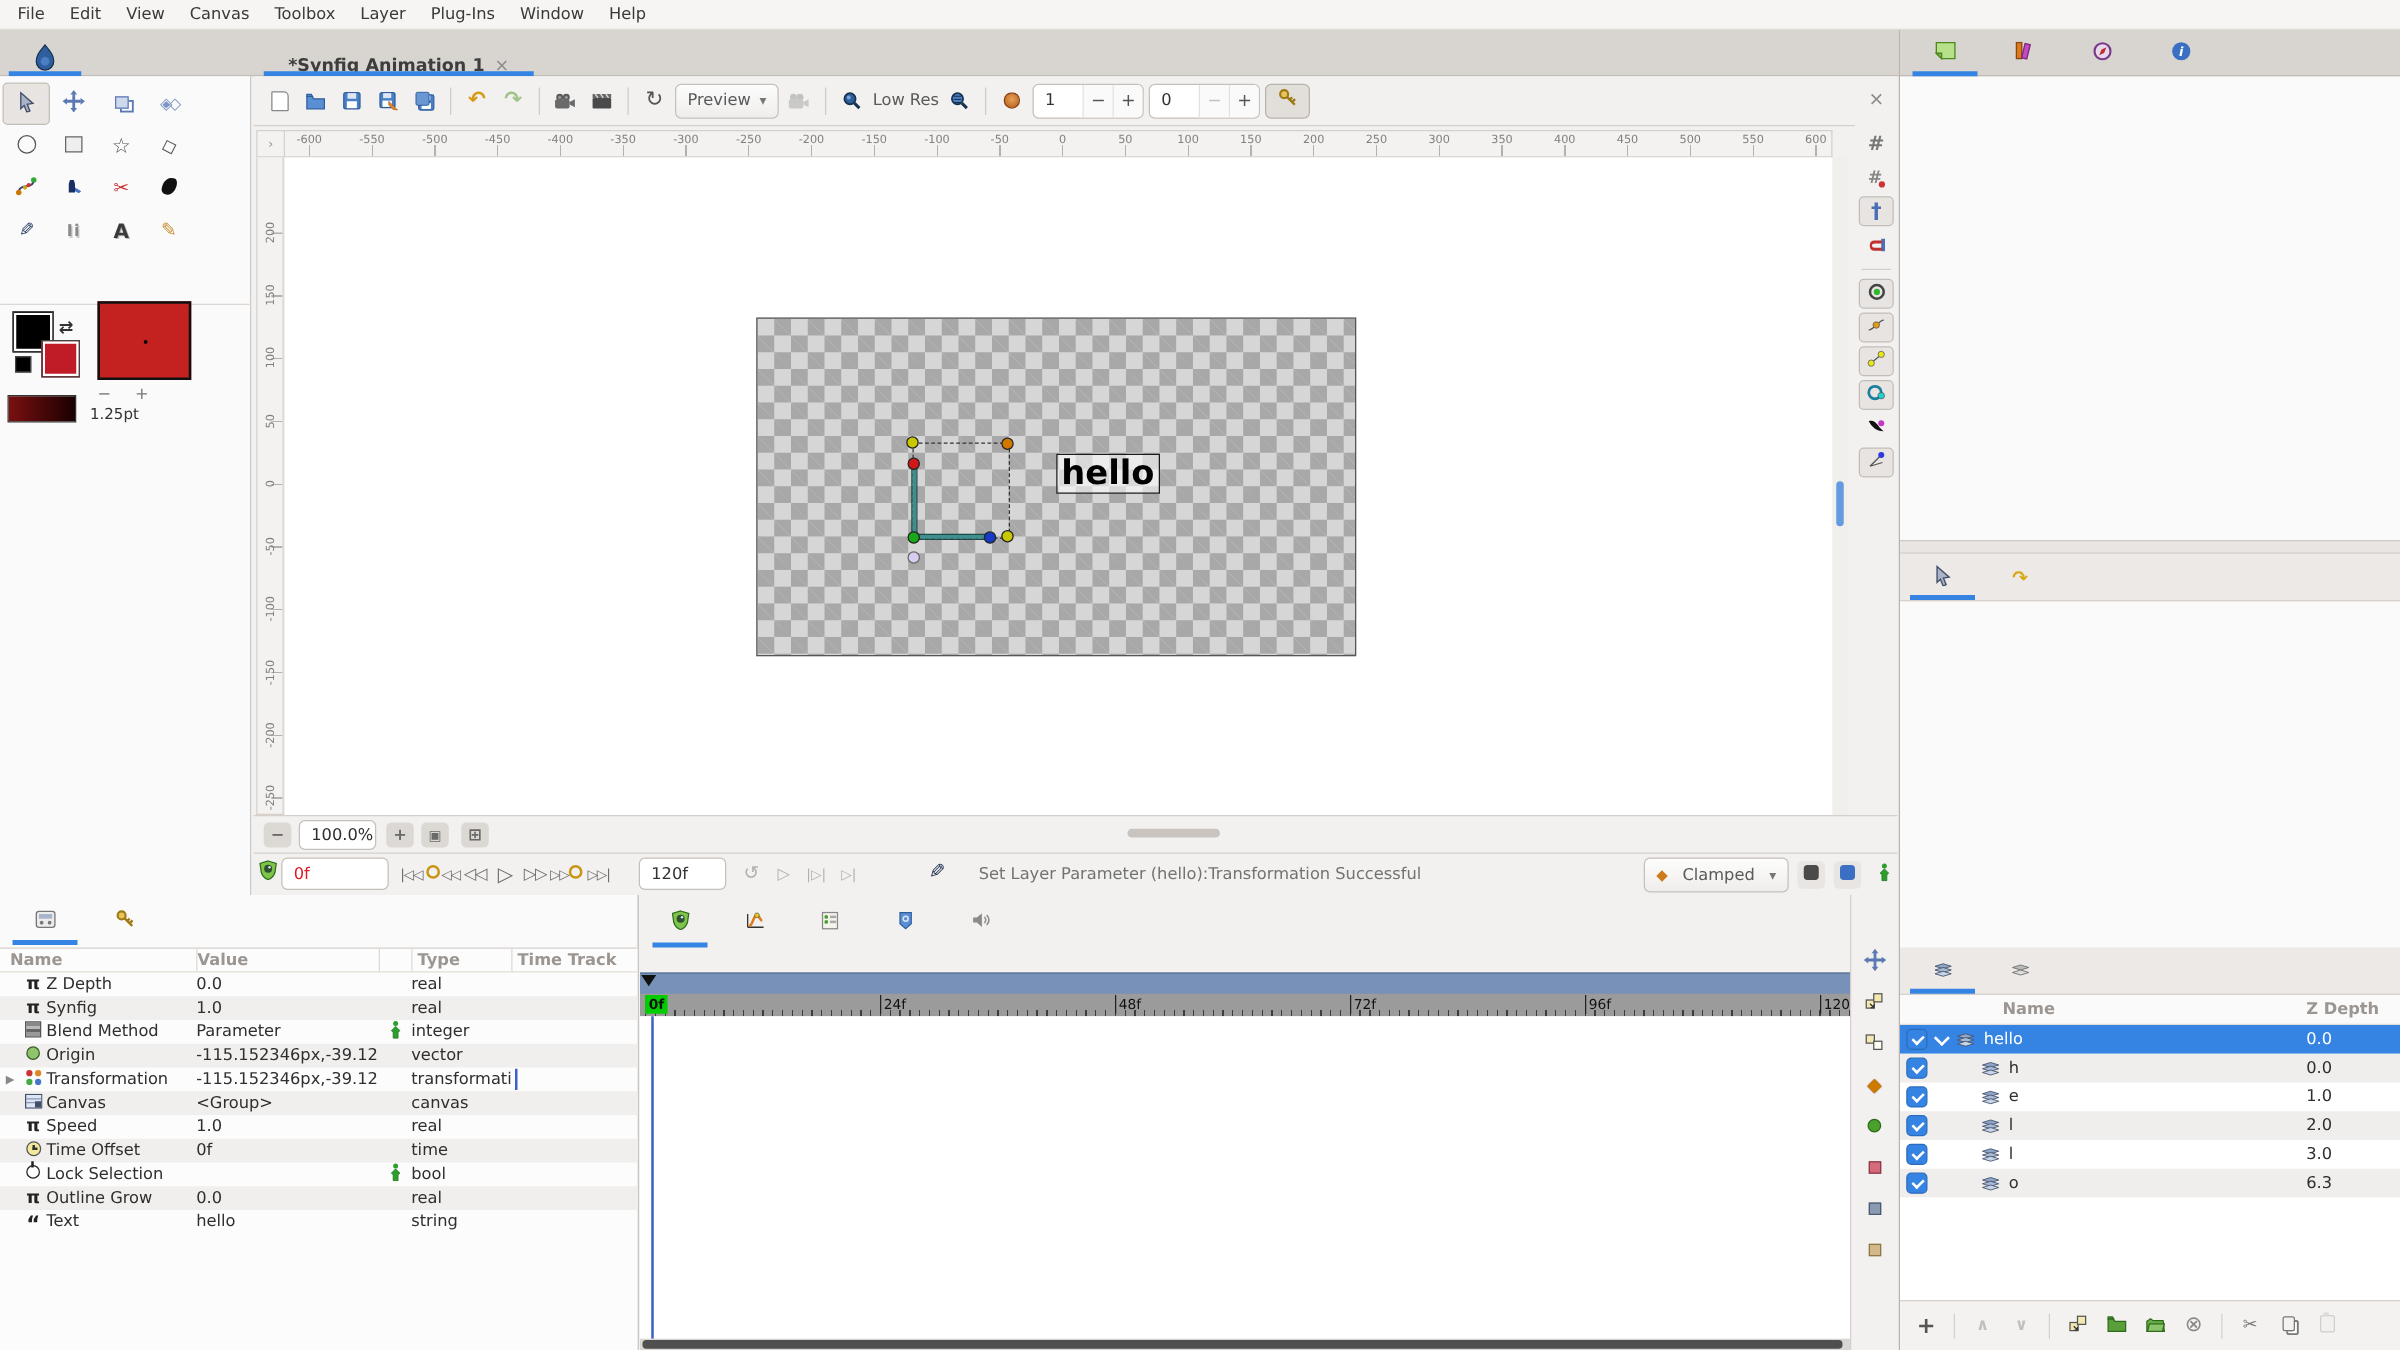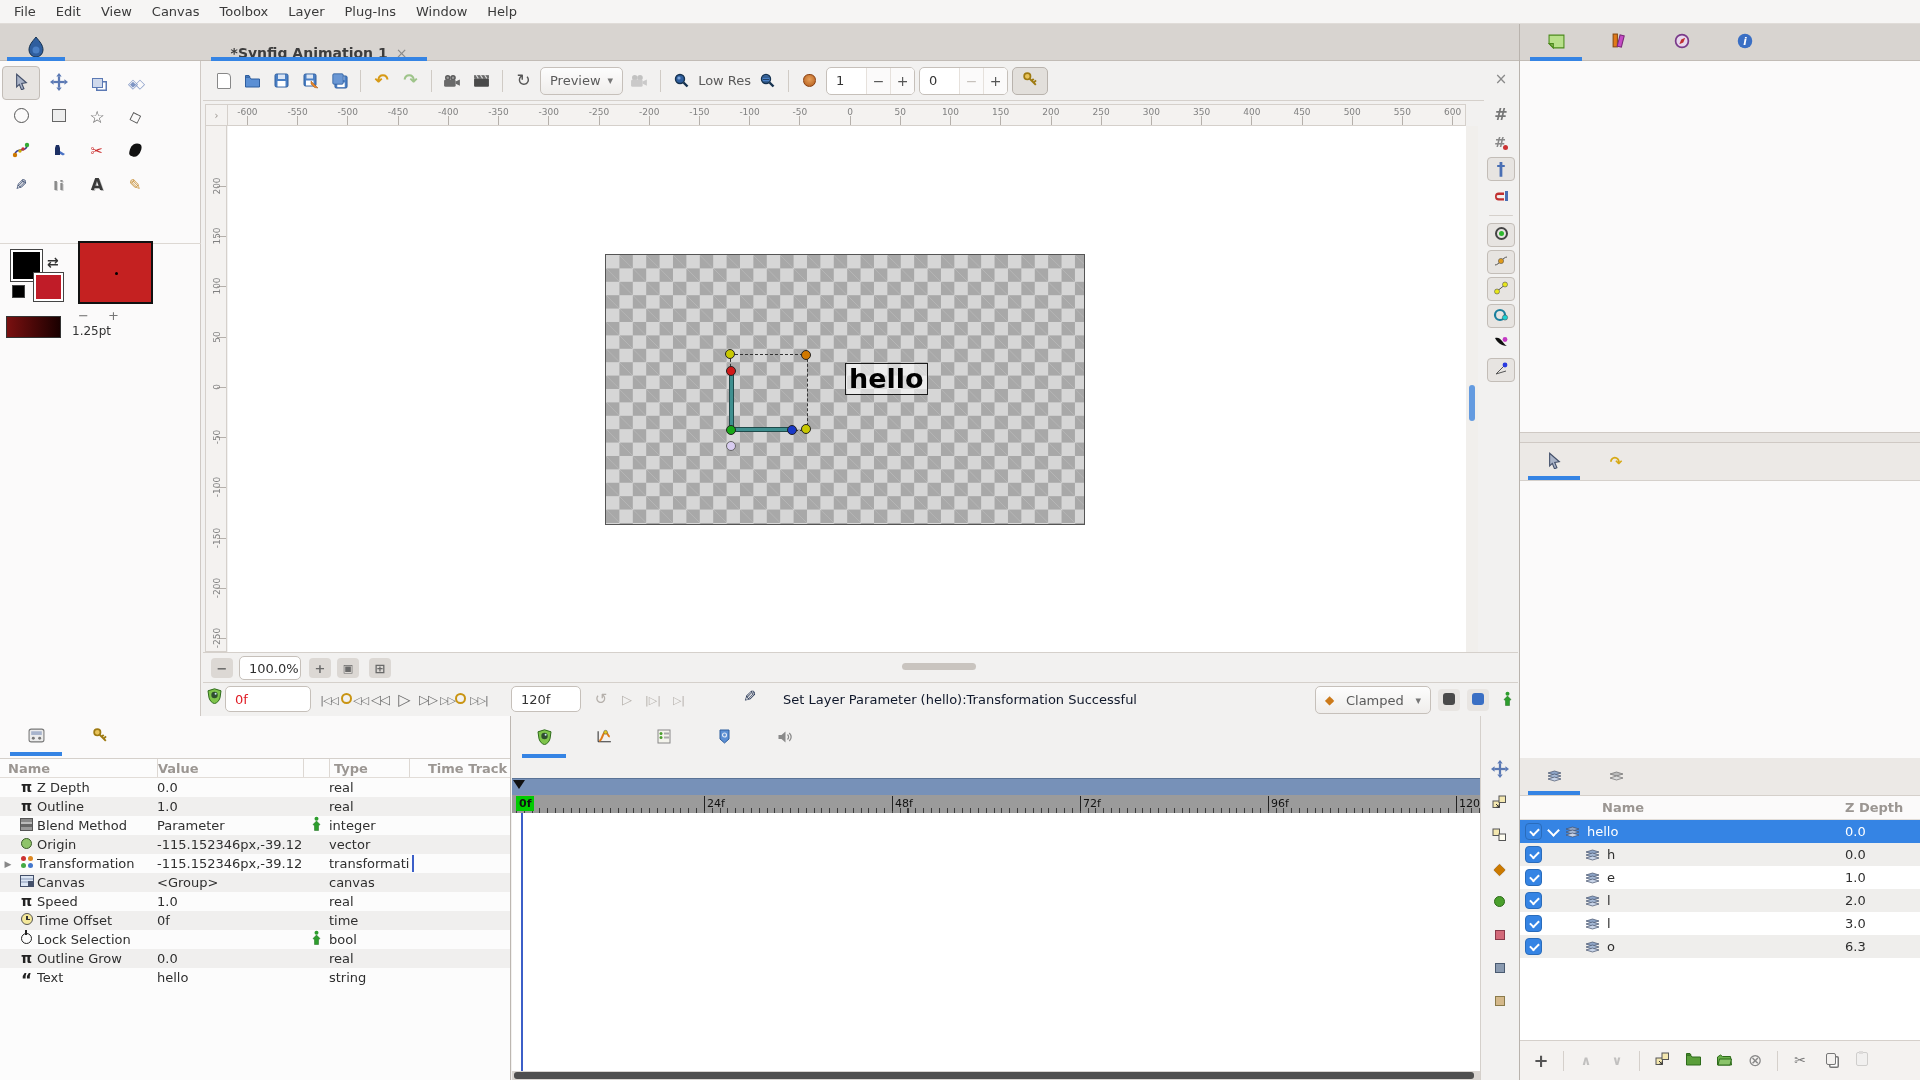--- a/index.html
+++ b/index.html
@@ -73,21 +73,21 @@
 
   
   #cstatus{left:203px;top:652px;width:1315px;height:30px;background:#f2f1f0;border-top:1px solid #d5d0cb;box-sizing:border-box}
   .sbtn2{position:absolute;width:22px;height:20px;top:5px;border-radius:4px;background:#dcd8d4;color:#6a6a6a;display:flex;align-items:center;justify-content:center;font-weight:bold;font-size:13px}
   .field{position:absolute;background:#fff;border:1px solid #c6c0ba;border-radius:5px;box-sizing:border-box;display:flex;align-items:center;padding-left:9px}
   #grip{left:699px;top:10px;width:74px;height:7px;border-radius:4px;background:#c9c4bf;position:absolute}
   #transport{left:203px;top:682px;width:1315px;height:32px;background:#f2f1f0;border-top:1px solid #d5d0cb;box-sizing:border-box}
   .tg{color:#6d6d6d;font-size:11px;letter-spacing:-1px;white-space:nowrap}
   .tpt{display:flex;align-items:center;justify-content:center;min-width:24px;height:24px}
   .kdot{display:inline-block;width:7px;height:7px;border:2px solid #c99412;border-radius:50%;margin-right:1px}
-  #t-status{position:absolute;left:580px;top:0;height:32px;display:flex;align-items:center;color:#0f172a}
+  #t-status{position:absolute;left:580px;top:0;height:32px;display:flex;align-items:center;color:#737373}
   #t-right{position:absolute;left:1112px;top:3px;display:flex;align-items:center;gap:7px}
   .mbtn{width:22px;height:22px;border-radius:4px;display:flex;align-items:center;justify-content:center;background:#e8e5e2}
 
   
   #params{left:0;top:716px;width:511px;height:364px;background:#fbfafa;border-right:1px solid #bdb7b1;box-sizing:border-box}
   .ptabs{position:absolute;left:0;top:0;height:42px;width:100%}
   .ptab{position:absolute;top:2px;height:38px;width:56px;display:flex;align-items:center;justify-content:center}
   .ptab.active::after{content:"";position:absolute;left:2px;right:2px;bottom:0;height:4px;background:#3584e4}
   #p-table{position:absolute;left:0;top:42px;width:100%;bottom:0;background:#fcfcfc;border-top:1px solid #d5d0cb}
   #p-head{display:flex;height:18px;font-weight:bold;color:#9b9692;border-bottom:1px solid #e2ddd8;align-items:center}
@@ -588,21 +588,21 @@
             <path d="M7.3 7.3 L13 13 M11 11 L13.2 8.8 M9.2 9.2 L11 7.4" stroke="#9e7a12" stroke-width="1.8" fill="none"></path>
           </svg></span>
       </div>
   </div>
   <div id="p-table">
     <div id="p-head">
       <span class="c" style="width:157px;border:none;padding-left:8px">Name</span>
       <span class="c" style="width:146px">Value</span>
       <span class="c" style="width:26px"></span>
       <span class="c" style="width:80px;padding-left:4px">Type</span>
-      <span class="c" style="flex:1;padding-left:18px">Time Track</span>
+      <span class="c" style="flex:1;padding-left:4px">Time Track</span>
     </div>
     <div>
 
         <div class="prow">
           <span class="col-exp exp-glyph">▶</span>
           <span class="col-ic">
             <span><span style="font-weight:bold;font-size:14px;color:#222;line-height:1">π</span></span>
           </span>
           <span class="col-name">Z Depth</span>
           <span class="col-val">0.0</span>
@@ -614,21 +614,21 @@
           </span>
           <span class="col-type">real</span>
 
         </div>
 
         <div class="prow stripe">
           <span class="col-exp exp-glyph">▶</span>
           <span class="col-ic">
             <span><span style="font-weight:bold;font-size:14px;color:#222;line-height:1">π</span></span>
           </span>
-          <span class="col-name">Outline</span>
+          <span class="col-name">Synfig</span>
           <span class="col-val">1.0</span>
           <span class="col-st person-ic">
             <span><svg width="11" height="16" viewBox="0 0 11 15">
                 <circle cx="5.5" cy="2.2" r="2" fill="#2d9e2d"></circle>
                 <path d="M5.5 4.5 L9 8 L7.5 9.2 L7.5 14 L3.5 14 L3.5 9.2 L2 8Z" fill="#2d9e2d" stroke="#1a6b1a" stroke-width=".5"></path>
               </svg></span>
           </span>
           <span class="col-type">real</span>
 
         </div>

